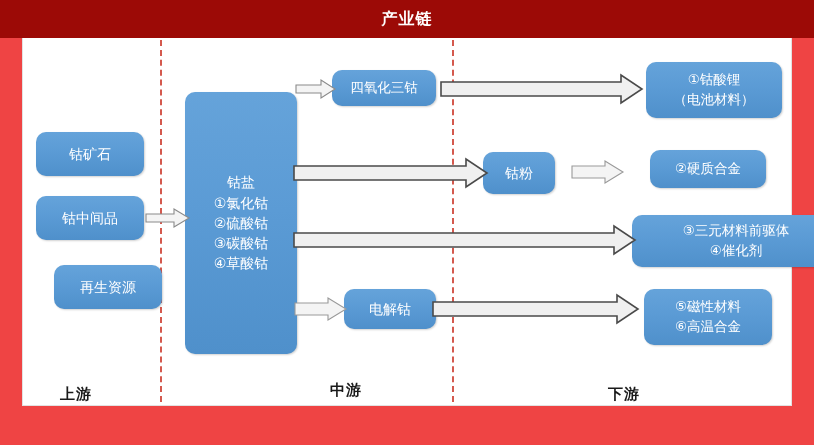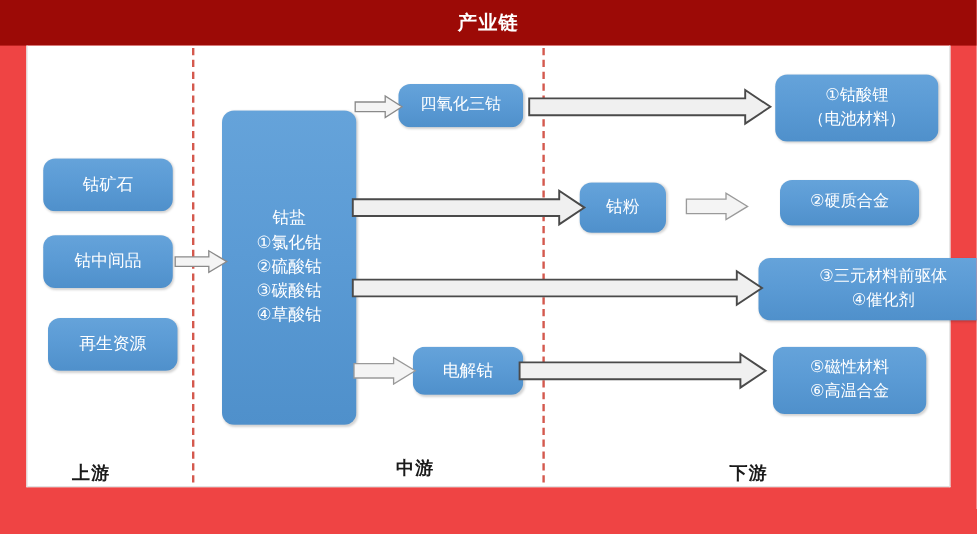--- a/index.html
+++ b/index.html
@@ -57,21 +57,21 @@
     line-height:1.45;
     box-shadow:1px 1px 2px rgba(0,0,0,0.18);
     box-sizing:border-box;
     white-space:pre-line;
   }
   .box.small{font-size:13.5px;}
 
   
   #box-ore{left:36px;top:132px;width:108px;height:44px;}
   #box-inter{left:36px;top:196px;width:108px;height:44px;}
-  #box-recy{left:40px;top:265px;width:108px;height:44px;}
+  #box-recy{left:54px;top:265px;width:108px;height:44px;}
 
   
   #box-salt{left:185px;top:70px;width:112px;height:262px;font-size:14px;margin-top:22px;}
   #box-co3o4{left:332px;top:70px;width:104px;height:36px;}
   #box-copowder{left:483px;top:152px;width:72px;height:42px;}
   #box-electro{left:344px;top:289px;width:92px;height:40px;}
 
   
   #box-d1{left:646px;top:62px;width:136px;height:56px;}
   #box-d2{left:650px;top:150px;width:116px;height:38px;}

